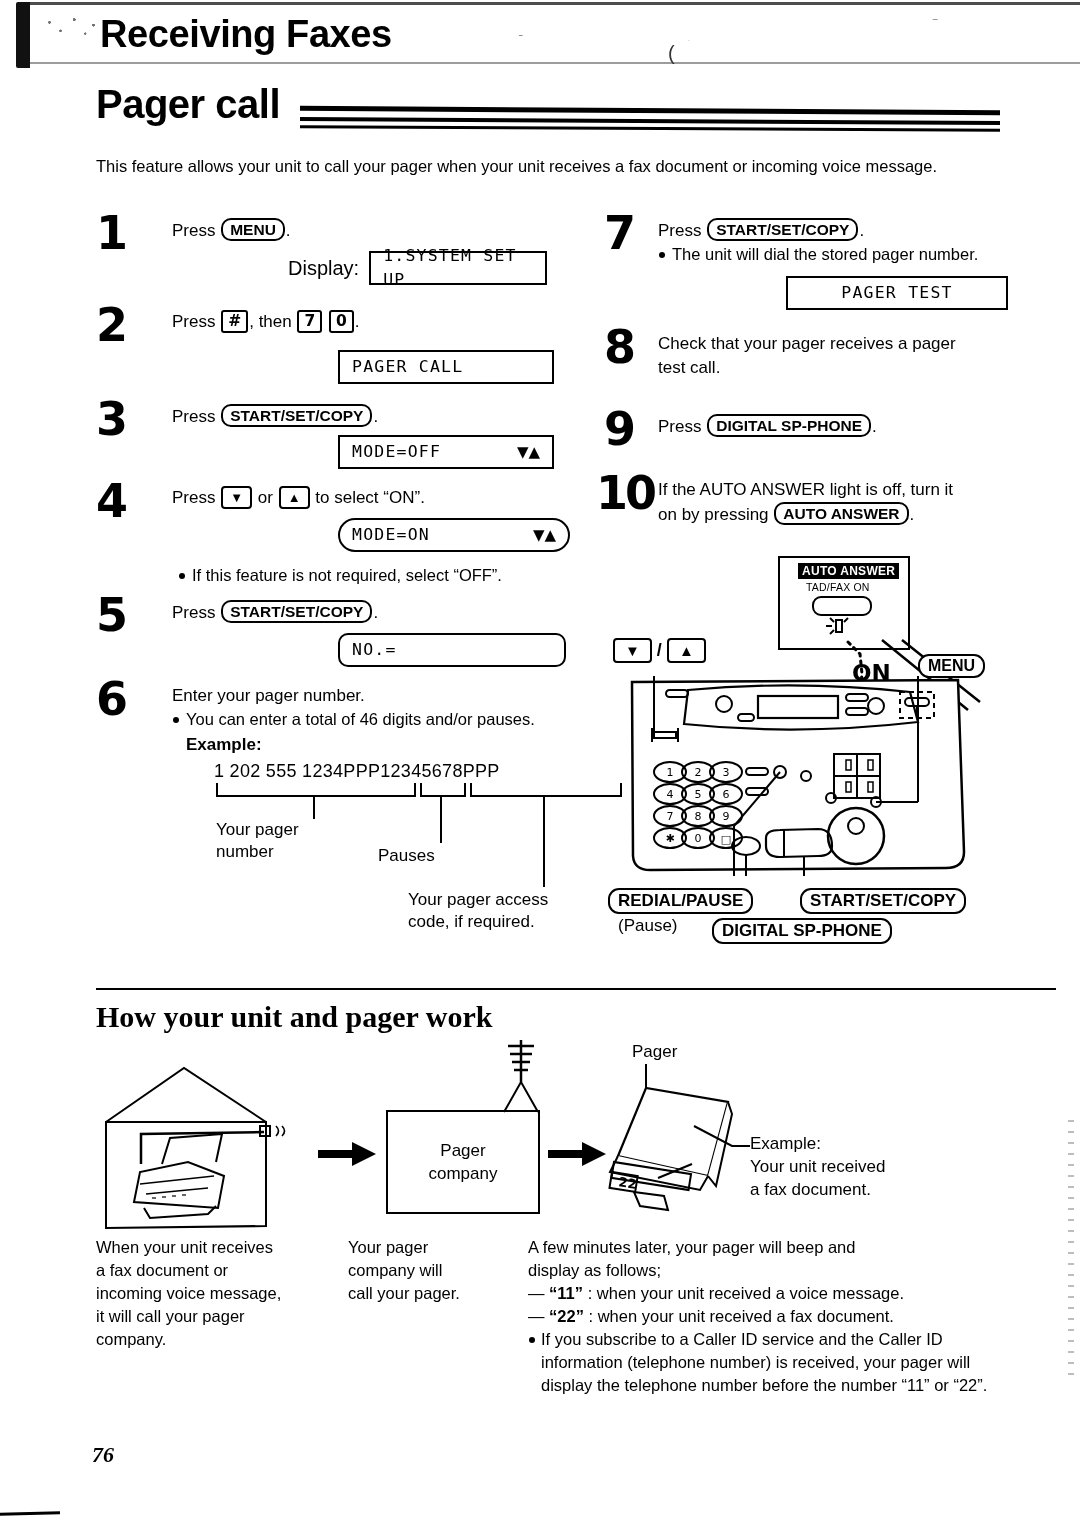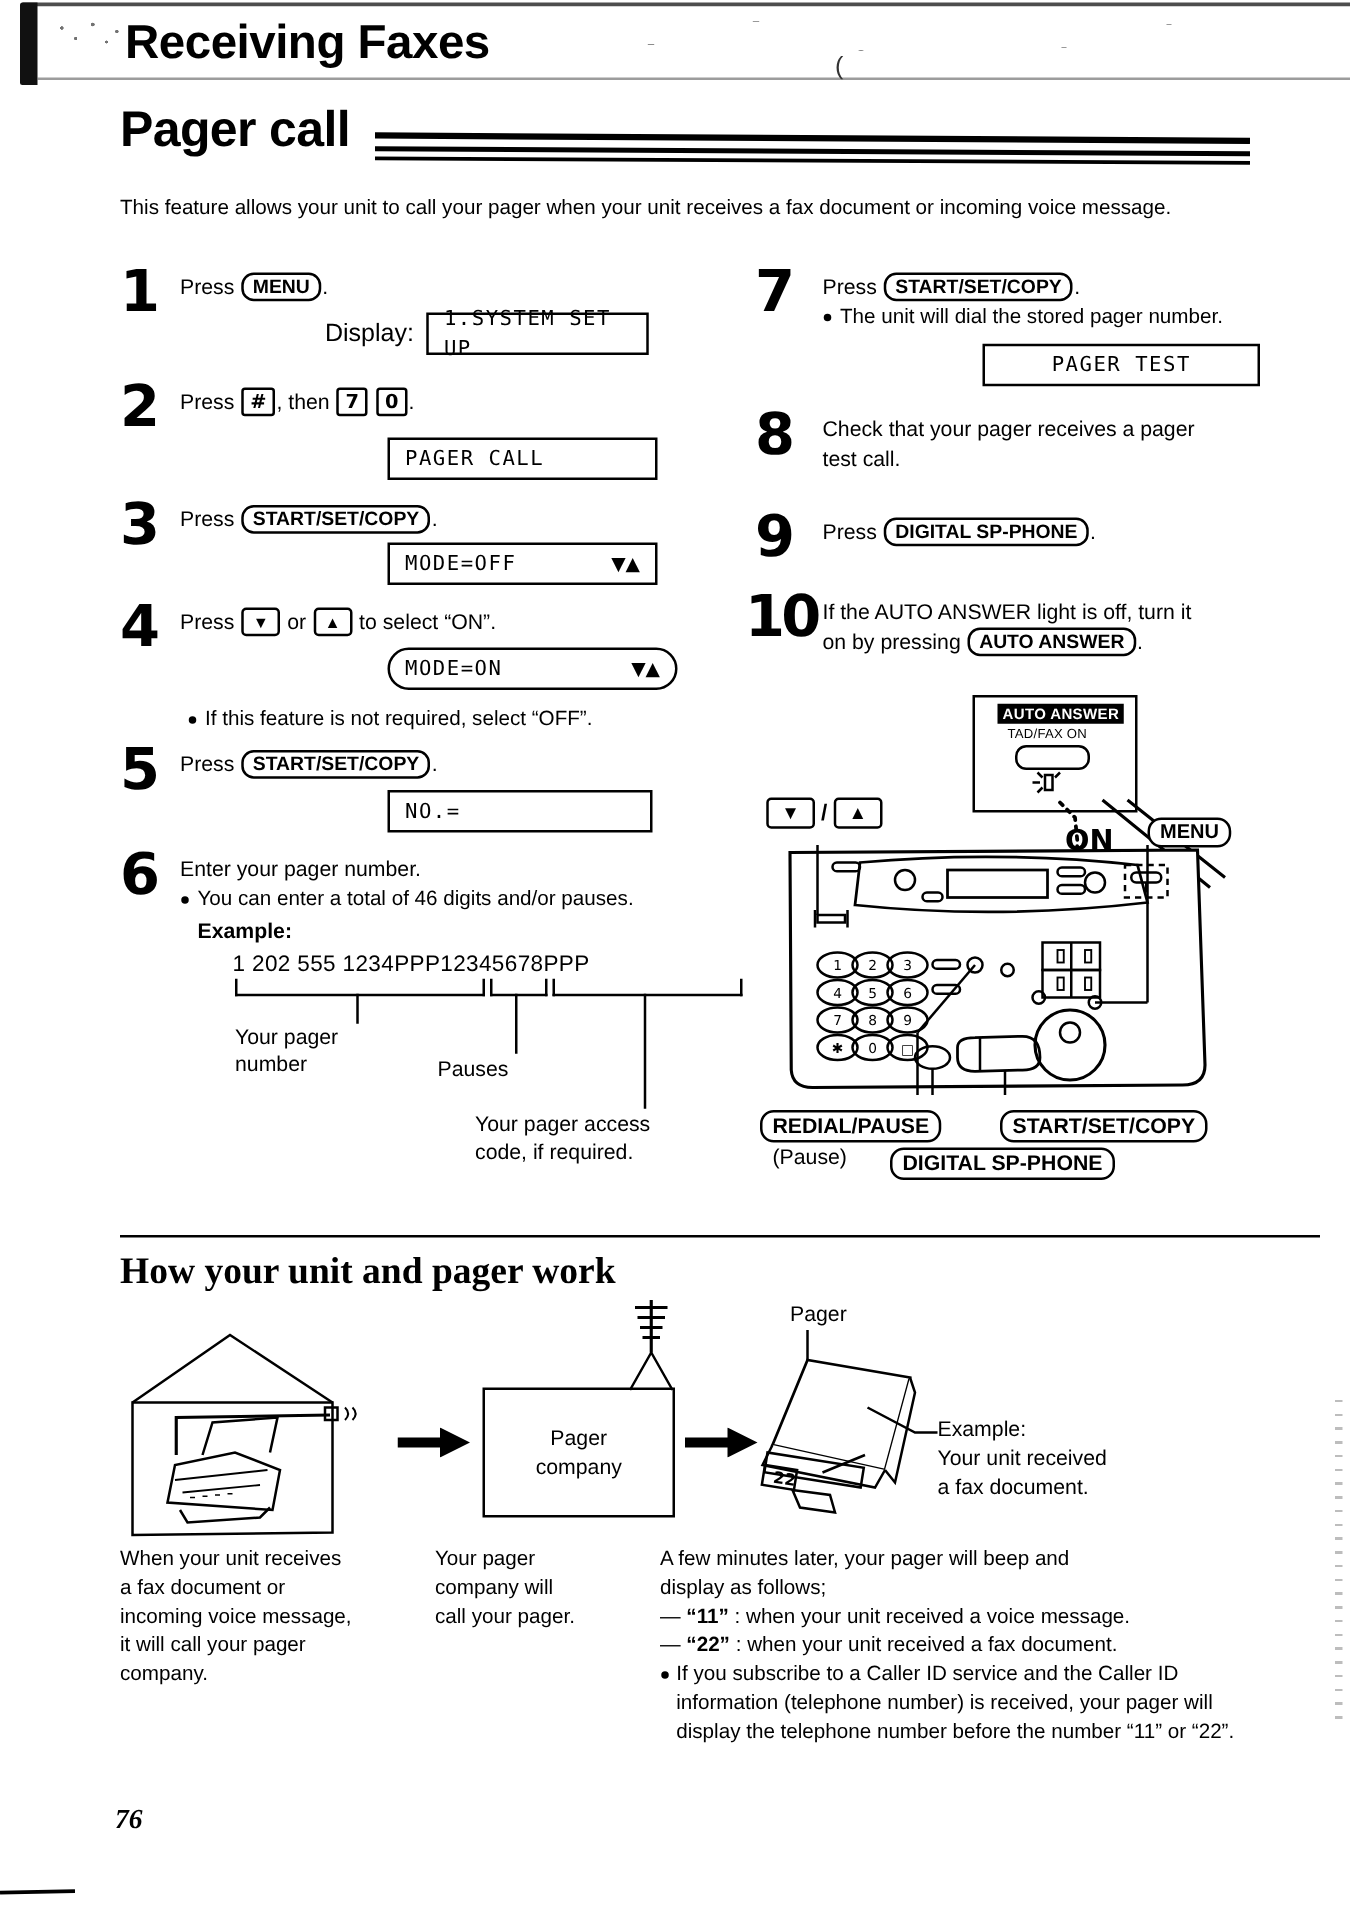--- a/index.html
+++ b/index.html
@@ -78,21 +78,21 @@
   .col-left{position:absolute;left:96px;top:218px;width:480px;}
   .col-right{position:absolute;left:604px;top:218px;width:478px;}
 
   .step{position:relative;margin-bottom:2px;}
   .step-num{
     position:absolute;left:0;top:-8px;
     font-size:46px;font-weight:bold;font-family:"DejaVu Sans", sans-serif;
     line-height:46px;
   }
   .step-num.wide{letter-spacing:-3px;}
-  .step-body{margin-left:48px;font-size:17px;line-height:24px;}
+  .step-body{margin-left:76px;font-size:17px;line-height:24px;}
   .step-body.narrow{margin-left:54px;}
 
   .keycap{
     display:inline-block;
     border:2px solid #000;border-radius:10px;
     padding:0 7px;margin:0 1px;
     font-weight:bold;font-size:15.5px;line-height:19px;
     vertical-align:1px;
     white-space:nowrap;
   }
@@ -241,21 +241,21 @@
         </div>
         <div class="bullet" style="margin-top:12px;margin-left:6px;">If this feature is not required, select “OFF”.</div>
       </div>
     </div>
 
     <div class="step" style="height:82px;">
       <div class="step-num">5</div>
       <div class="step-body">
         <span>Press</span>
         <span class="keycap">START/SET/COPY</span><span>.</span>
-        <div class="lcd" style="width:212px;margin-top:8px;margin-left:166px;">
+        <div class="lcd" style="width:228px;margin-top:8px;margin-left:166px;border-radius:10px;">
           <span>NO.=</span>
         </div>
       </div>
     </div>
 
     <div class="step">
       <div class="step-num">6</div>
       <div class="step-body">
         <div>Enter your pager number.</div>
         <div class="bullet">You can enter a total of 46 digits and/or pauses.</div>

